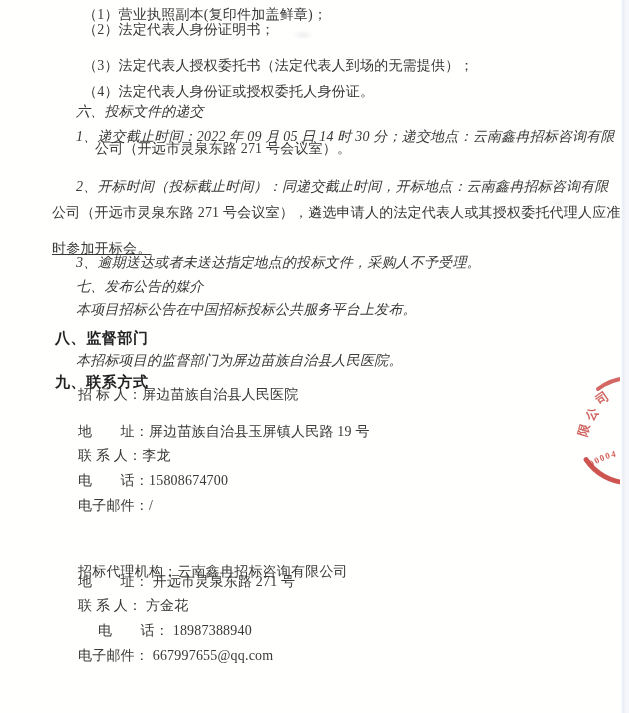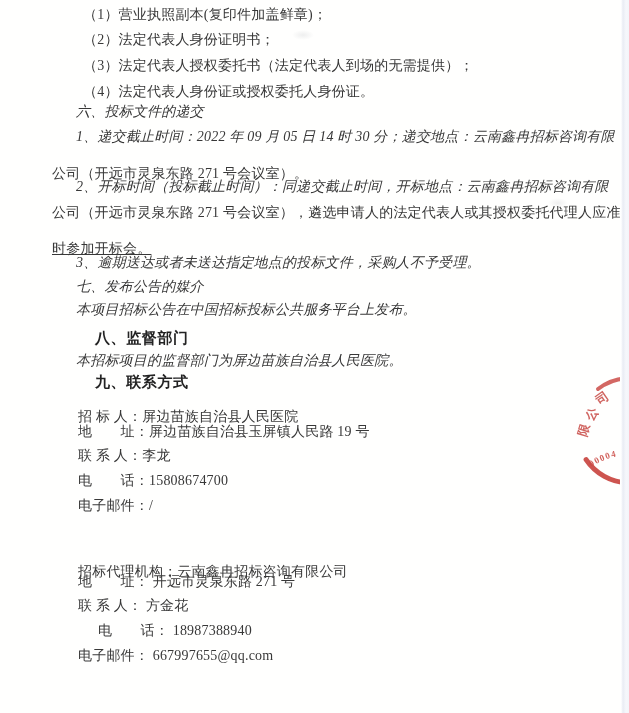--- a/index.html
+++ b/index.html
@@ -19,39 +19,39 @@
     white-space: pre;
     font-size: 14px;
     line-height: 26px;
     height: 26px;
     letter-spacing: 0.2px;
   }
   .item    { left: 83px; }
   .para    { left: 76px; font-style: italic; }
   .flush   { left: 52px; }
   .contact { left: 78px; }
-  .head    { left: 55px; font-weight: bold; font-size: 15px; color: #232323; letter-spacing: 0.6px; margin-left: 40px; }
+  .head    { left: 55px; font-weight: bold; font-size: 15px; color: #232323; letter-spacing: 0.6px; }
   
   .ln:nth-child(1)  { top: 2px; }
-  .ln:nth-child(2)  { top: 27px; }
+  .ln:nth-child(2)  { top: 17px; }
   .ln:nth-child(3)  { top: 53px; }
   .ln:nth-child(4)  { top: 79px; }
   .ln:nth-child(5)  { top: 99px; }
   .ln:nth-child(6)  { top: 124px; }
-  .ln:nth-child(7)  { top: 161px; }
+  .ln:nth-child(7)  { top: 136px; margin-left: 43px; }
   .ln:nth-child(8)  { top: 174px; }
   .ln:nth-child(9)  { top: 200px; }
   .ln:nth-child(10) { top: 236px; text-decoration: underline; }
   .ln:nth-child(11) { top: 250px; }
   .ln:nth-child(12) { top: 274px; }
   .ln:nth-child(13) { top: 297px; }
   .ln:nth-child(14) { top: 325px; }
   .ln:nth-child(15) { top: 348px; }
   .ln:nth-child(16) { top: 369px; }
-  .ln:nth-child(17) { top: 404px; }
+  .ln:nth-child(17) { top: 382px; }
   .ln:nth-child(18) { top: 419px; }
   .ln:nth-child(19) { top: 443px; }
   .ln:nth-child(20) { top: 468px; text-align: right; }
   .ln:nth-child(21) { top: 493px; }
   .ln:nth-child(22) { top: 543px; margin-top: 16px; }
   .ln:nth-child(23) { top: 569px; }
   .ln:nth-child(24) { top: 593px; }
   .ln:nth-child(25) { top: 618px; margin-left: 20px; }
   .ln:nth-child(26) { top: 643px; }
   

